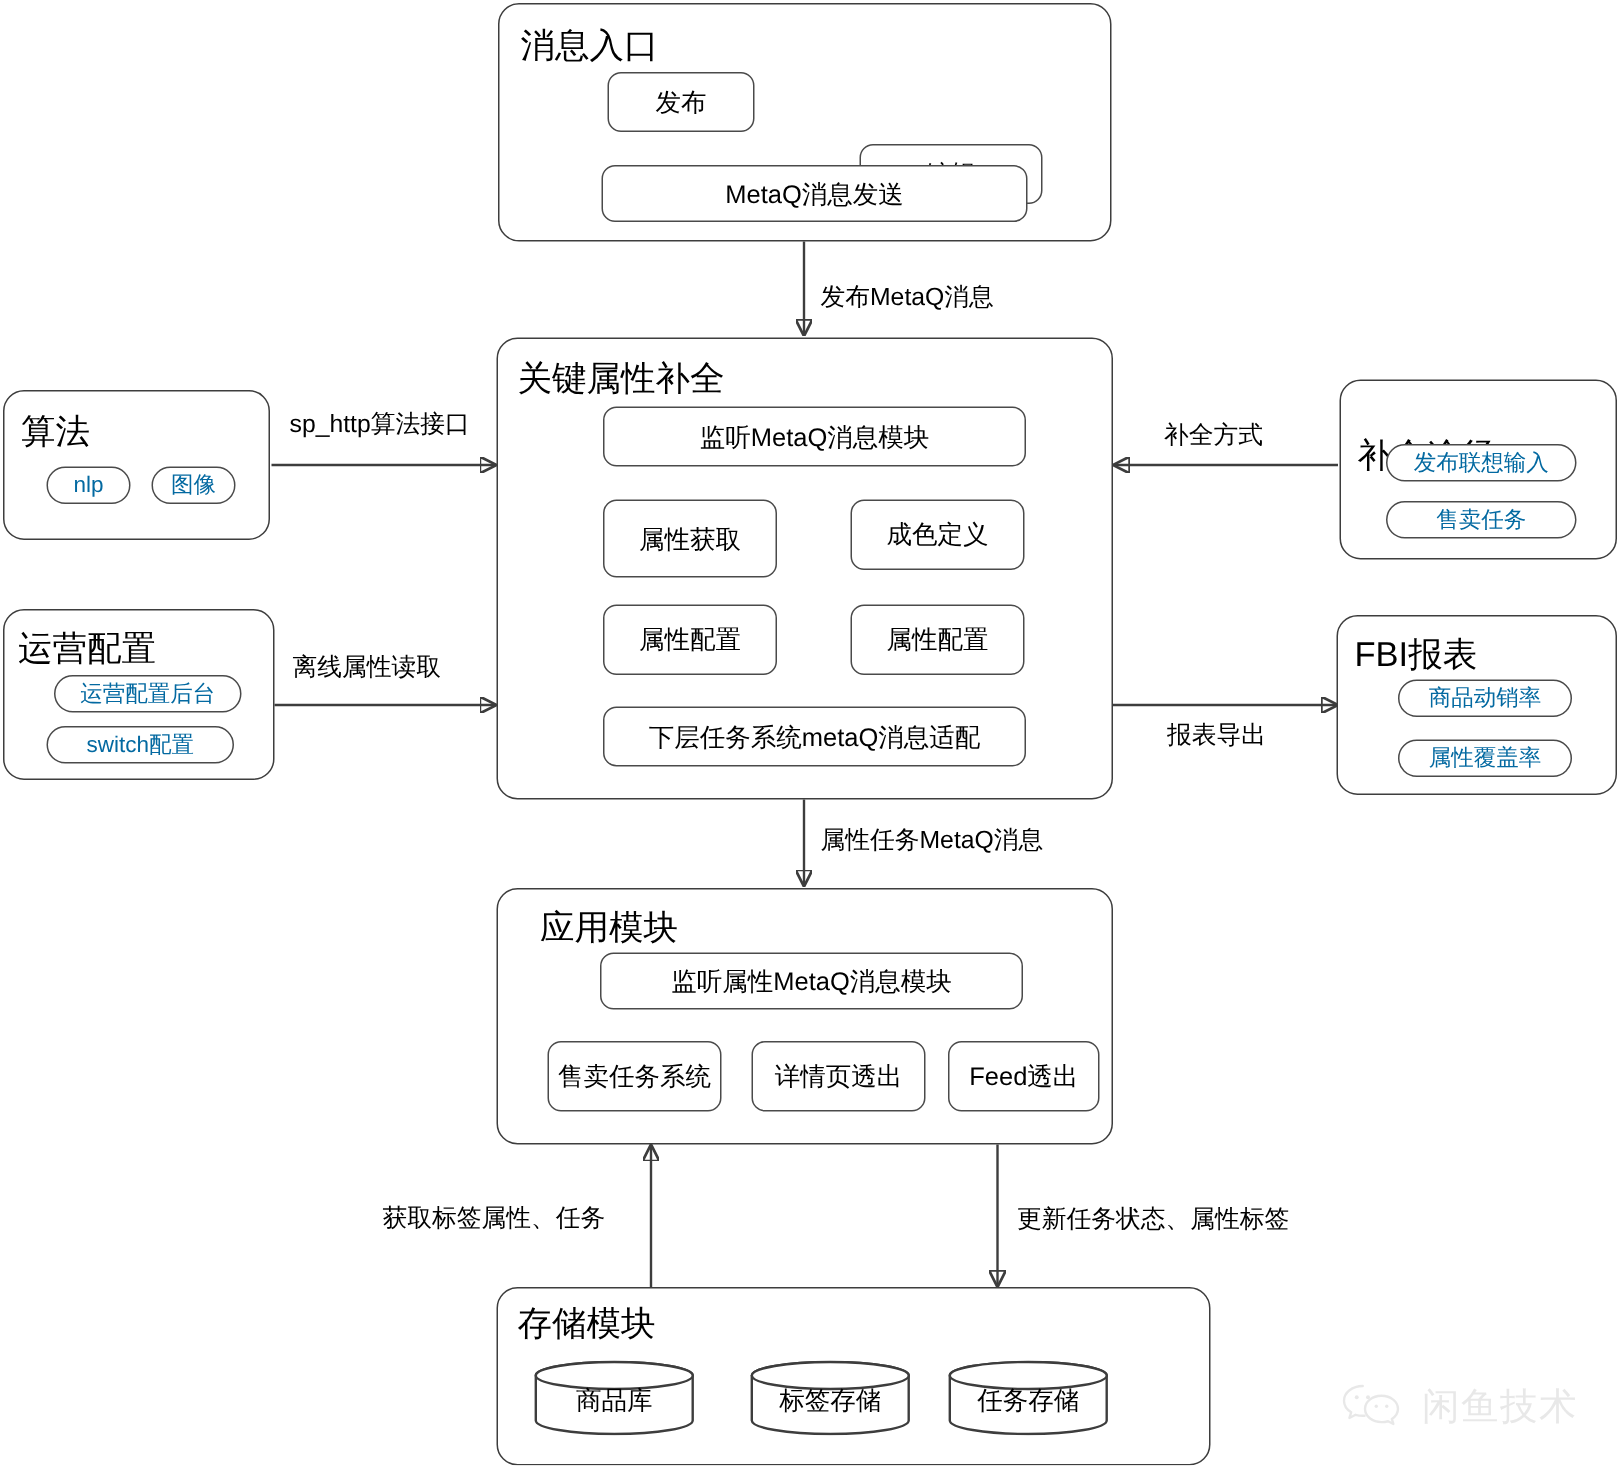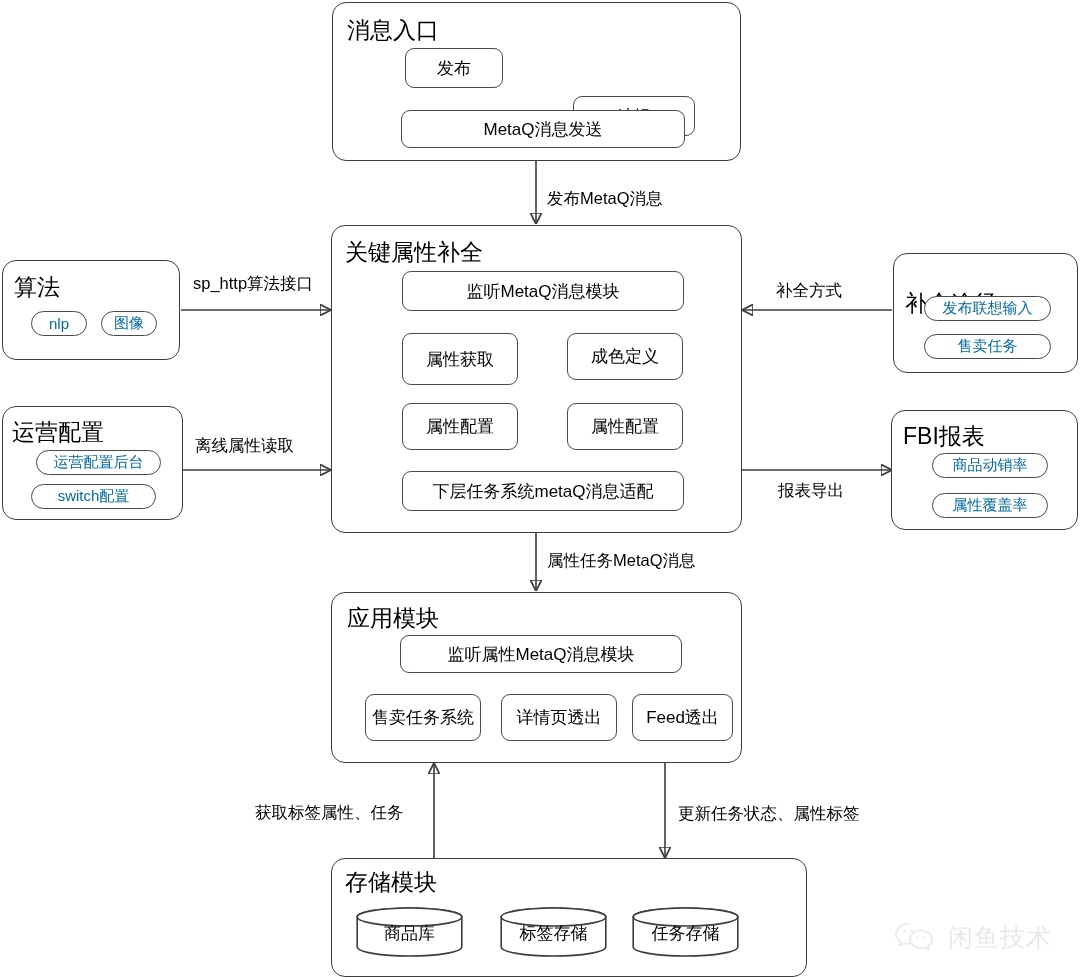--- a/index.html
+++ b/index.html
@@ -203,21 +203,21 @@
     <div class="pill" style="left:40px; top:42px; width:116px; height:25px;">商品动销率</div>
 
     <div class="pill" style="left:40px; top:82px; width:116px; height:25px;">属性覆盖率</div>
   </div>
 
   <div class="edge-label" style="left:775px; top:481px;">报表导出</div>
 
   <div class="edge-label" style="left:544px; top:551px;">属性任务MetaQ消息</div>
 
   <div class="group" style="left:331px; top:592px; width:411px; height:171px;">
-    <div class="group-title" style="left:15px; top:14px;">应用模块</div>
+    <div class="group-title" style="left:28px; top:14px;">应用模块</div>
 
     <div class="node" style="left:68px; top:42px; width:282px; height:38px;">监听属性MetaQ消息模块</div>
 
     <div class="node" style="left:33px; top:101px; width:116px; height:47px;">售卖任务系统</div>
 
     <div class="node" style="left:169px; top:101px; width:116px; height:47px;">详情页透出</div>
 
     <div class="node" style="left:300px; top:101px; width:101px; height:47px;">Feed透出</div>
   </div>
 

